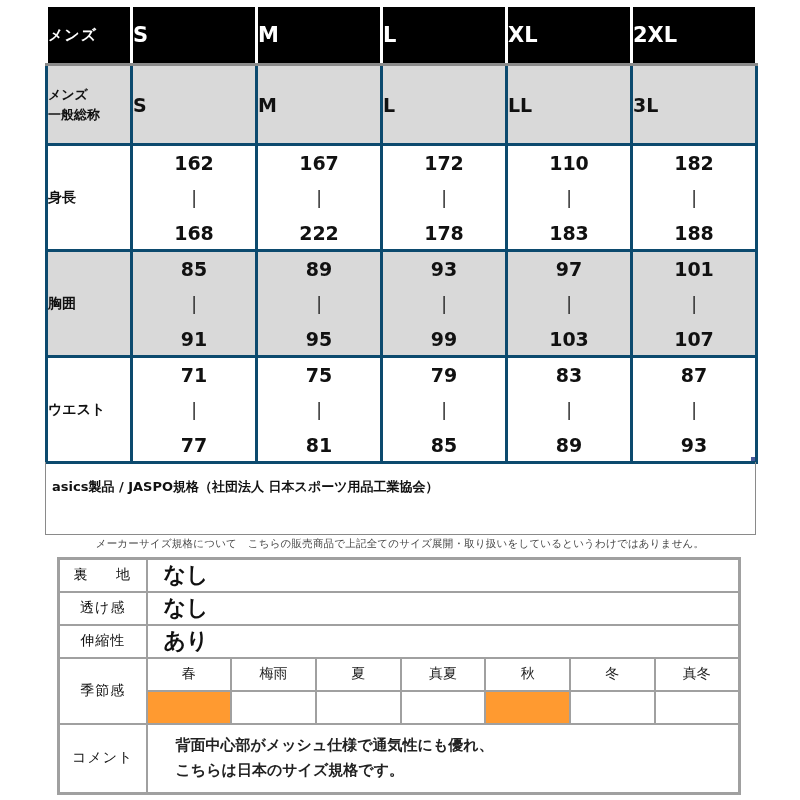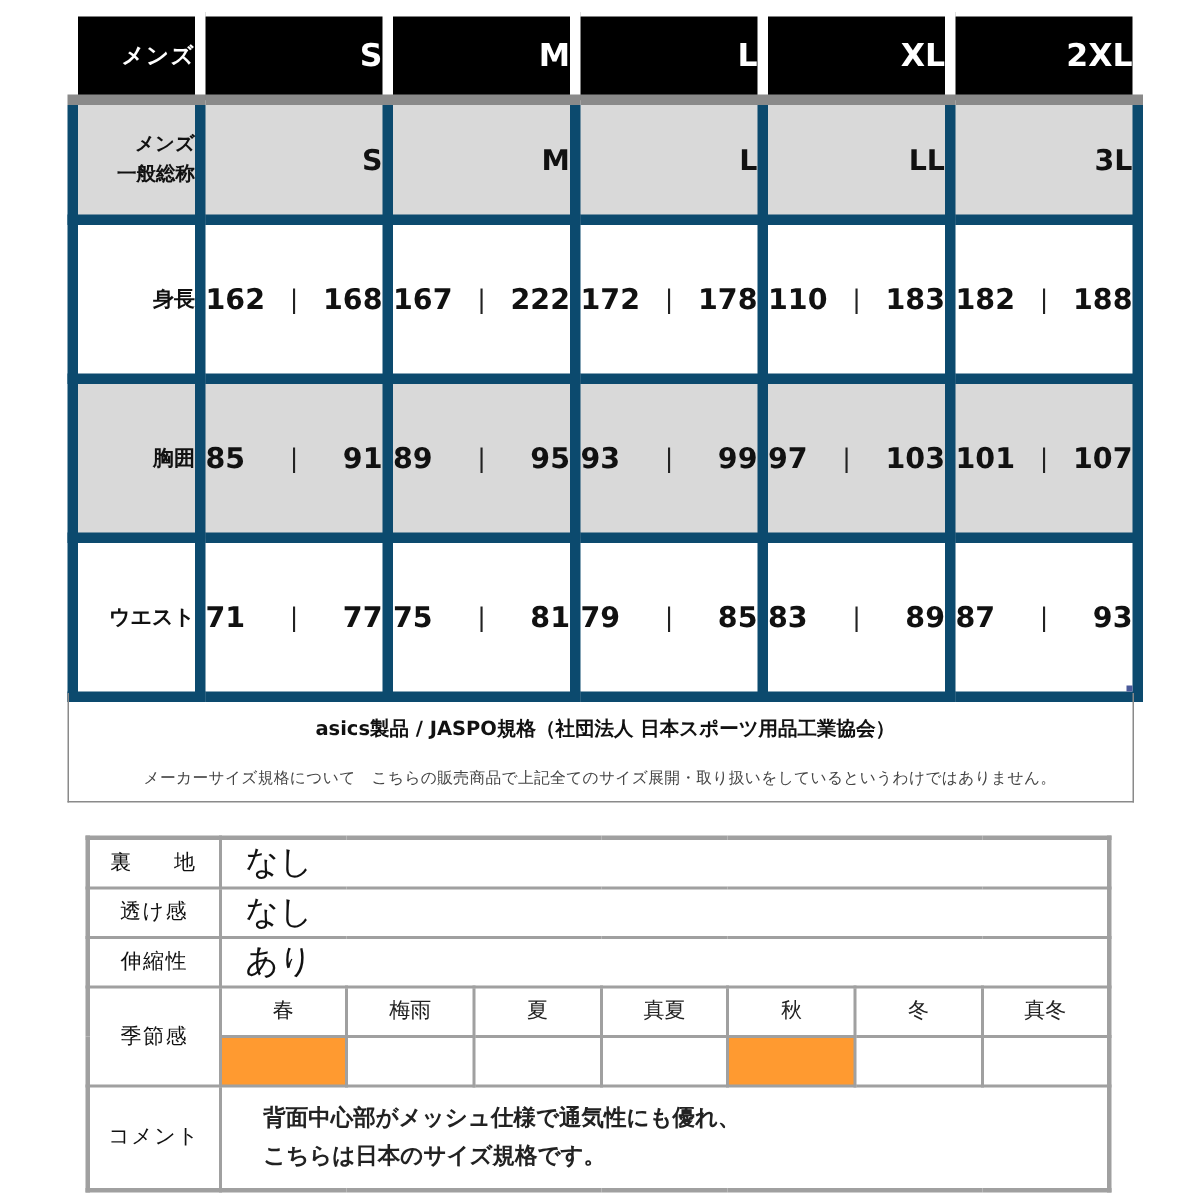--- a/index.html
+++ b/index.html
@@ -5,64 +5,64 @@
     * { box-sizing: border-box; margin: 0; padding: 0; }
     html, body { width: 800px; height: 800px; background: #ffffff; overflow: hidden; }
     body { position: relative; font-family: "DejaVu Sans", "Liberation Sans", sans-serif; color: #111; }
 
     
     .size-table {
       position: absolute; left: 45px; top: 4px; width: 711px;
       border-collapse: collapse; table-layout: fixed;
     }
     .size-table td, .size-table th {
-      border: 7px solid #0c4a6e; text-align: right; vertical-align: middle;
+      border: 3px solid #0c4a6e; text-align: left; vertical-align: middle;
       font-weight: bold;
     }
     .size-table col.c-label { width: 85px; }
     .size-table col.c-size { width: 125px; }
     .size-table tr.hdr th {
       background: #000; color: #fff; height: 59px; font-size: 21px;
       border-color: #ffffff #ffffff #8a8a8a #ffffff;
     }
     .size-table tr.hdr th.lbl { font-size: 15px; letter-spacing: 1px; }
     .size-table tr.gen td { background: #d9d9d9; height: 80px; font-size: 19px; }
     .size-table tr.gen td.lbl { font-size: 13px; line-height: 20px; }
     .size-table tr.meas td { height: 106px; font-size: 19px; }
     .size-table tr.meas.gray td { background: #d9d9d9; }
     .size-table tr.meas td.lbl { font-size: 14px; }
-    .range { display: flex; align-items: center; justify-content: space-between; height: 92px; }
+    .range { display: flex; flex-direction: column; align-items: center; justify-content: space-between; height: 92px; }
     .range .bar { font-weight: normal; font-size: 17px; color: #222; }
 
     
     .note-box {
       position: absolute; left: 45px; top: 462px; width: 711px; height: 73px;
       border: 1px solid #8a8a8a; border-top: none; padding: 14px 0 0 6px;
-      font-size: 13px; font-weight: bold; line-height: 22px; color: #111; text-align: center;
+      font-size: 13px; font-weight: bold; line-height: 22px; color: #111;
     }
     .resize-corner {
       position: absolute; left: 751px; top: 457px; width: 4px; height: 4px; background: #4a5a9a;
     }
     .caption {
-      position: absolute; left: 0; top: 512px; width: 800px; text-align: center;
+      position: absolute; left: 0; top: 537px; width: 800px; text-align: center;
       font-size: 10.5px; color: #444; letter-spacing: 0.2px;
     }
 
     
     .mat-table {
       position: absolute; left: 57px; top: 557px; width: 684px;
       border-collapse: collapse; table-layout: fixed;
       border: 3px solid #a0a0a0;
     }
     .mat-table td { border: 2px solid #a0a0a0; vertical-align: middle; margin-left: 17px; }
     .mat-table col.c-label { width: 88px; }
     .mat-table td.lbl { text-align: center; font-size: 14px; color: #111; letter-spacing: 1px; }
     .mat-table td.lbl.wide { letter-spacing: 12px; padding-left: 10px; }
     .mat-table tr.attr td { height: 33px; }
-    .mat-table td.val { font-size: 22px; font-weight: normal; padding-left: 16px; color: #111; }
+    .mat-table td.val { font-size: 22px; font-weight: bold; padding-left: 16px; color: #111; }
     .mat-table tr.season-hdr td { height: 33px; }
     .mat-table td.season { text-align: center; font-size: 14px; color: #222; }
     .mat-table tr.season-mark td { height: 33px; }
     .mat-table td.mark.on { background: #ff9a30; }
     .mat-table tr.comment td { height: 70px; }
     .mat-table td.comment-text { font-size: 15px; font-weight: bold; line-height: 25px; padding-left: 28px; color: #222; }
   </style>
 </head>
 <body>
 

